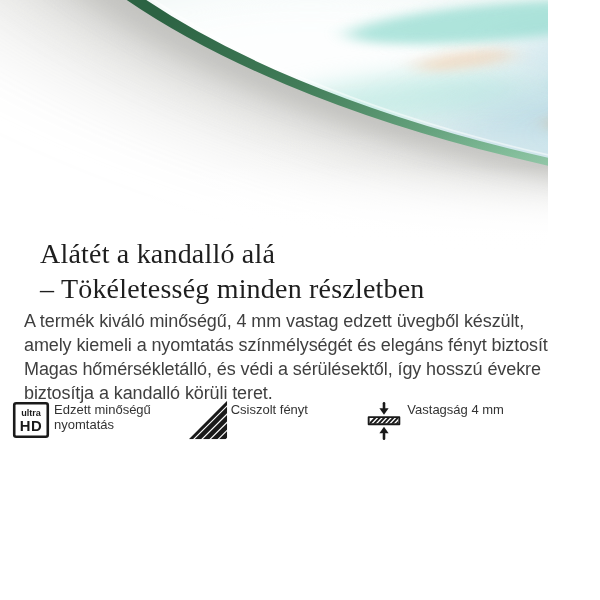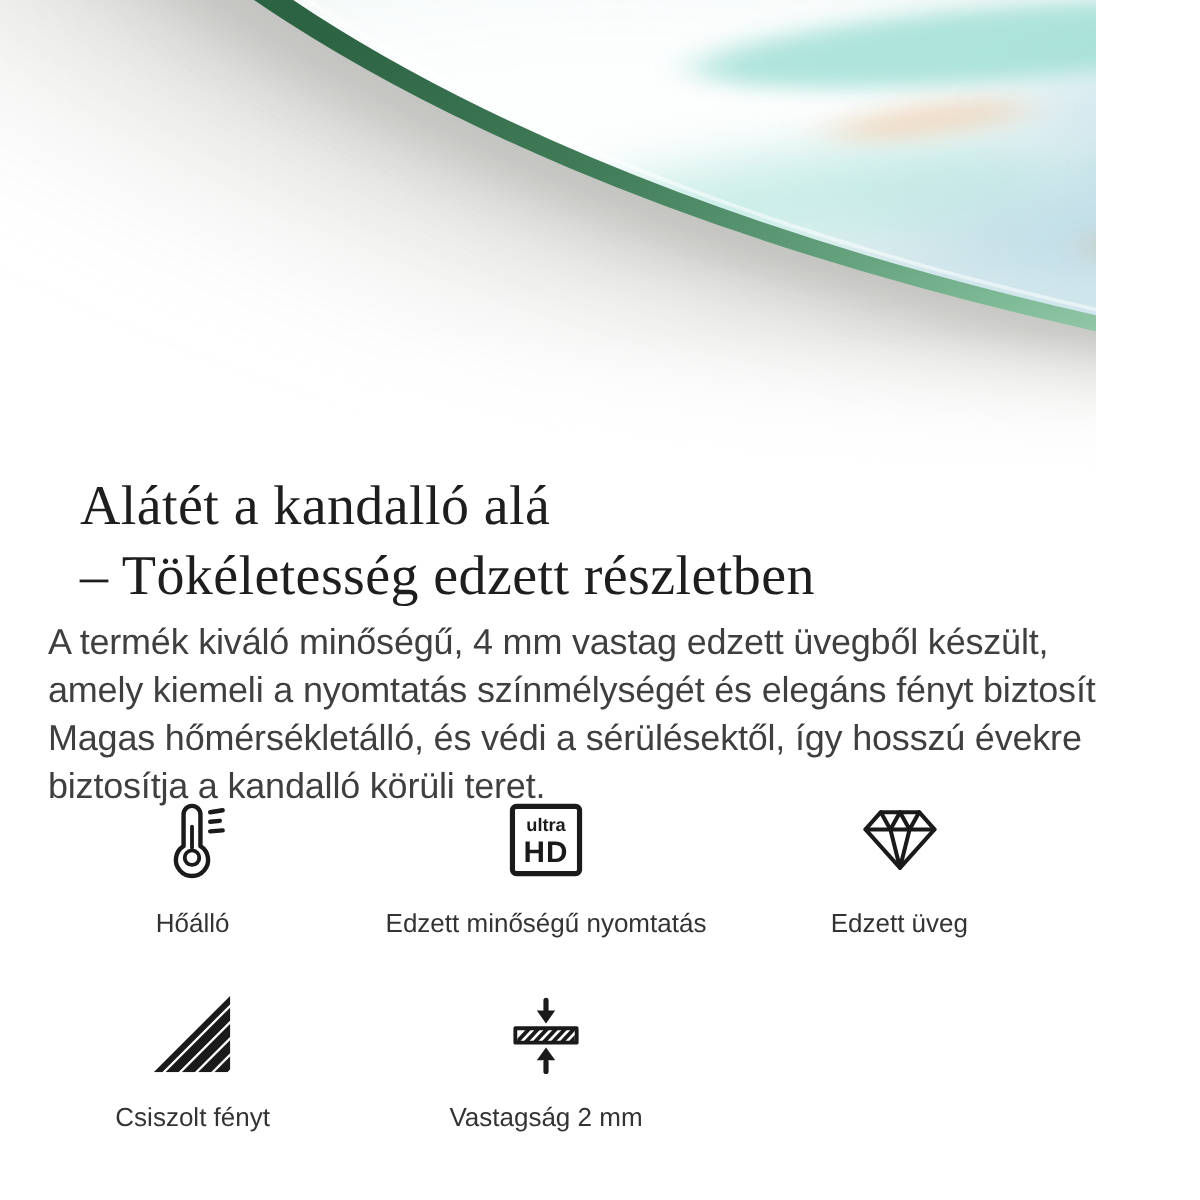--- a/index.html
+++ b/index.html
@@ -8,21 +8,21 @@
   .hero{position:absolute;top:0;left:0;width:600px;height:252px;}
   .headline{position:absolute;left:40px;top:236px;
             font-family:"Liberation Serif","DejaVu Serif",serif;
             font-size:28px;line-height:35px;color:var(--heading-color,#1e1e1e);
             letter-spacing:0.2px;}
   .body-text{position:absolute;left:24px;top:309px;width:535px;margin:0;
              font-size:18px;line-height:24px;letter-spacing:-0.1px;
              color:var(--body-color,#3f3f3f);}
   .features{position:absolute;left:8px;right:10px;top:394px;
             display:grid;grid-template-columns:repeat(3,1fr);row-gap:22px;}
-  .feature{display:flex;flex-direction:column;align-items:center;}
+  .feature{display:flex;flex-direction:row;align-items:flex-start;}
   .icon-box{height:52px;display:flex;align-items:center;justify-content:center;}
   .feature .label{margin-top:8px;font-size:13px;color:var(--label-color,#333);}
   
   .st{stroke:var(--icon-color,#1a1a1a);fill:none;stroke-width:2.3;
       stroke-linecap:round;stroke-linejoin:round;}
   .stThin{stroke:var(--icon-color,#1a1a1a);fill:none;stroke-width:2;
       stroke-linecap:round;stroke-linejoin:round;}
   .stBold{stroke:var(--icon-color,#1a1a1a);fill:none;stroke-width:2.7;
       stroke-linecap:round;stroke-linejoin:round;}
   .fl{fill:var(--icon-color,#1a1a1a);stroke:none;}
@@ -149,66 +149,40 @@
         <path d="M0,-20 L3,0 L0,20 L-3,0 Z" fill="#ffffff" opacity="0.9"></path>
         <circle r="3.5" fill="#ffffff"></circle>
         <circle cx="-14" cy="2" r="2.5" fill="#ffd9a6" opacity="0.7"></circle>
         <circle cx="12" cy="-2" r="2.2" fill="#a8e4ff" opacity="0.7"></circle>
       </g>
     </svg>
   </div>
 
   <div class="headline">
     <div>Alátét a kandalló alá</div>
-    <div>– Tökéletesség edzett részletben</div>
+    <div>– Tökéletesség minden részletben</div>
   </div>
 
   <p class="body-text">A termék kiváló minőségű, 4 mm vastag edzett üvegből készült, amely kiemeli a nyomtatás színmélységét és elegáns fényt biztosít. Magas hőmérsékletálló, és védi a sérülésektől, így hosszú évekre biztosítja a kandalló körüli teret.</p>
 
   <div class="features">
 
-    <div class="feature">
-      <div class="icon-box">
-        <svg width="46" height="46" viewBox="0 0 48 48">
-          <path class="st" d="M19.6,27.2 V10.6 a4.4,4.4 0 0 1 8.8,0 V27.2 a8.4,8.4 0 1 1 -8.8,0 Z"></path>
-          <line class="stThin" x1="24" y1="17" x2="24" y2="28"></line>
-          <circle class="stThin" cx="24" cy="33.2" r="3.8"></circle>
-          <line class="st" x1="33.5" y1="9.5" x2="40" y2="8.5"></line>
-          <line class="st" x1="33.5" y1="14.5" x2="38.5" y2="14"></line>
-          <line class="st" x1="33.5" y1="19.5" x2="40" y2="19"></line>
-        </svg>
-      </div>
-      <div class="label">Hőálló</div>
-    </div>
 
     <div class="feature">
       <div class="icon-box">
         <svg width="46" height="46" viewBox="0 0 48 48">
           <rect class="stBold" x="6.5" y="6.5" width="35" height="35" rx="2"></rect>
           <text class="hdt" x="24" y="19.5" font-size="9.5" text-anchor="middle">ultra</text>
           <text class="hdt hdt-big" x="24" y="35.5" font-size="15.5" text-anchor="middle">HD</text>
         </svg>
       </div>
       <div class="label">Edzett minőségű nyomtatás</div>
     </div>
 
 
-    <div class="feature">
-      <div class="icon-box">
-        <svg width="46" height="46" viewBox="0 0 48 48">
-          <g class="st" style="stroke-width:2.1">
-            <path d="M14,9.5 H34 L42,18.5 L24,38.5 L6,18.5 Z"></path>
-            <path d="M6,18.5 H42"></path>
-            <path d="M14,9.5 L19,18.5 L24,9.5 L29,18.5 L34,9.5"></path>
-            <path d="M19,18.5 L24,38.5 L29,18.5"></path>
-          </g>
-        </svg>
-      </div>
-      <div class="label">Edzett üveg</div>
-    </div>
 
     <div class="feature">
       <div class="icon-box">
         <svg width="46" height="46" viewBox="0 0 48 48">
           <defs>
               <clipPath id="triClip">
                 <path d="M4,44 L44,4 L44,44 Z"></path>
               </clipPath>
             </defs>
           <g clip-path="url(#triClip)">
@@ -240,17 +214,17 @@
             <line class="stThin" x1="26.8" y1="29" x2="34.8" y2="20.5"></line>
             <line class="stThin" x1="31.5" y1="29" x2="39.5" y2="20.5"></line>
             <line class="stThin" x1="36.2" y1="29" x2="44.2" y2="20.5"></line>
           </g>
           <line class="stBold" x1="24" y1="6.5" x2="24" y2="11.5"></line>
           <path class="fl" d="M24,18.5 L19.2,11.8 H28.8 Z"></path>
           <line class="stBold" x1="24" y1="43.5" x2="24" y2="38.5"></line>
           <path class="fl" d="M24,31 L19.2,37.7 H28.8 Z"></path>
         </svg>
       </div>
-      <div class="label">Vastagság 2 mm</div>
+      <div class="label">Vastagság 4 mm</div>
     </div>
 
   </div>
 </div>
 
 </body></html>

